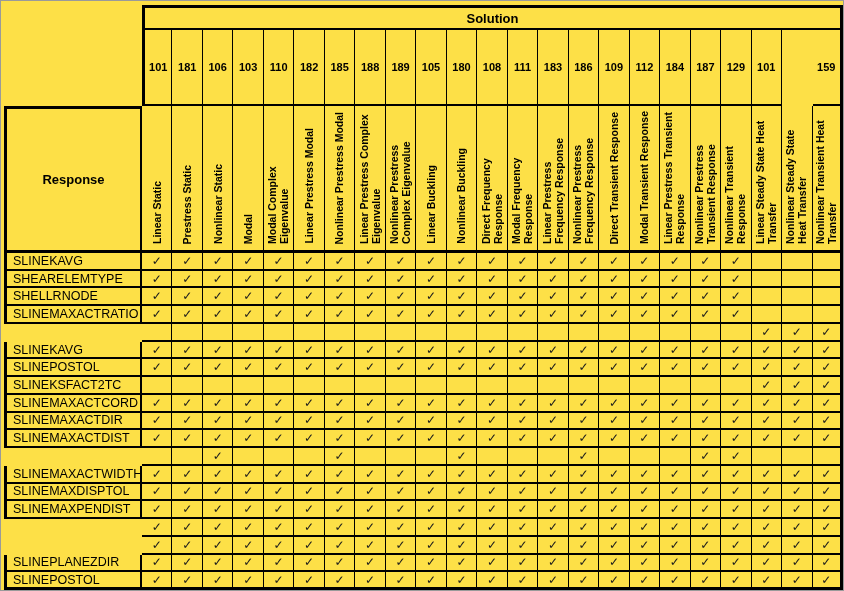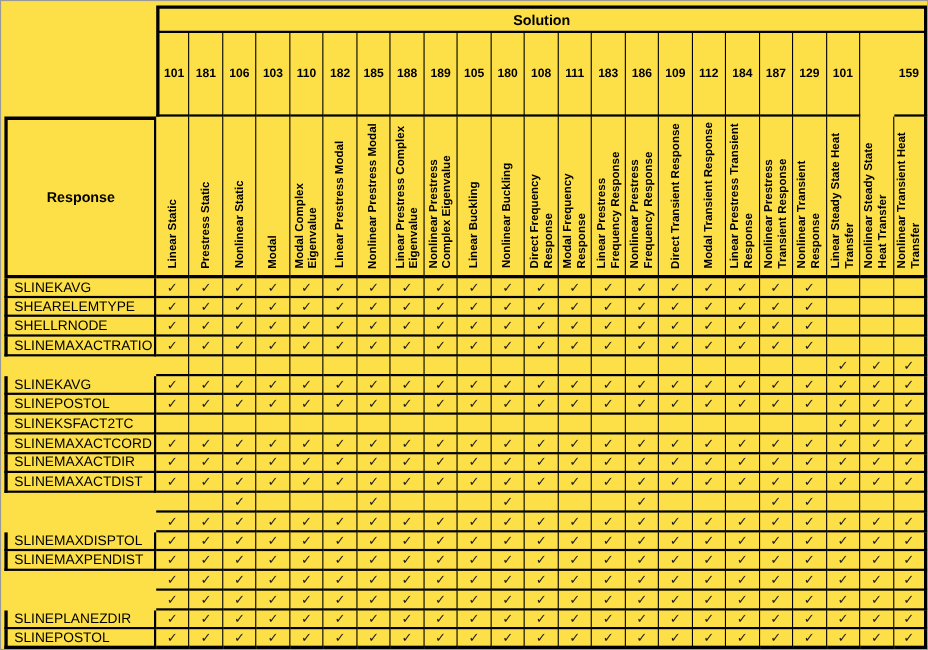--- a/index.html
+++ b/index.html
@@ -812,20 +812,21 @@
       <div class="cell chk bb2 br1" style="grid-area: 15 / 19;"></div>
       <div class="cell chk bb2 br1" style="grid-area: 15 / 20;">
         <span>✓</span>
       </div>
       <div class="cell chk bb2 br1" style="grid-area: 15 / 21;">
         <span>✓</span>
       </div>
       <div class="cell chk bb2 br1" style="grid-area: 15 / 22;"></div>
       <div class="cell chk bb2 br1" style="grid-area: 15 / 23;"></div>
       <div class="cell chk bb2 br3" style="grid-area: 15 / 24;"></div>
+      <div class="cell pname bl3 br2 bb2" style="grid-area: 16 / 1;">SLINEMAXACTWIDTH</div>
       <div class="cell chk bb2 br1" style="grid-area: 16 / 2;">
         <span>✓</span>
       </div>
       <div class="cell chk bb2 br1" style="grid-area: 16 / 3;">
         <span>✓</span>
       </div>
       <div class="cell chk bb2 br1" style="grid-area: 16 / 4;">
         <span>✓</span>
       </div>
       <div class="cell chk bb2 br1" style="grid-area: 16 / 5;">

